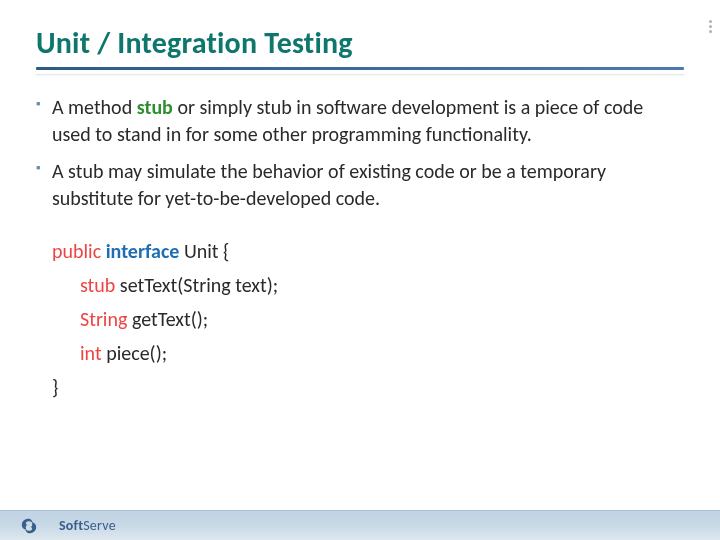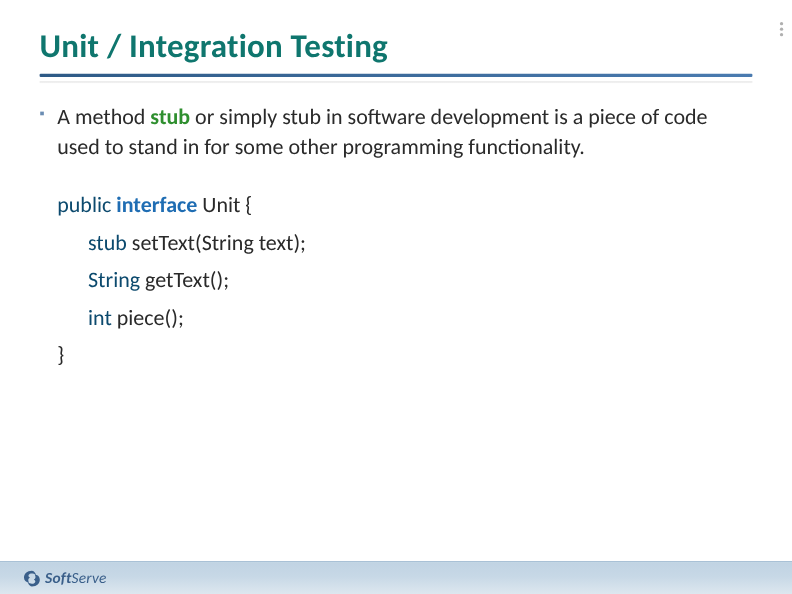--- a/index.html
+++ b/index.html
@@ -56,39 +56,38 @@
   .kw-stub { color: #2f8f2f; font-weight: 700; }
   .code-block {
     margin-top: 22px;
     padding-left: 16px;
     font-size: 20px;
     color: #2a2a2a;
     line-height: 1.7;
   }
   .code-line { white-space: pre; }
   .indent1 { padding-left: 28px; }
-  .kw-blue { color: #0c4a6e; }
+  .kw-blue { color: #ef4444; }
   .kw-blue-bold { color: #1f6db3; font-weight: 700; text-align: right; }
   .footer {
     position: absolute;
     bottom: 0;
     left: 0;
     width: 100%;
     height: 30px;
     background: linear-gradient(to top, #dde7ef 0%, #c7d8e6 55%, #c0d3e3 100%);
     border-top: 1px solid #a9c1d6;
     display: flex;
     align-items: center;
     padding-left: 20px;
   }
   .logo {
     display: flex;
     align-items: center;
-    gap: 3px;
-    font-style: italic;
+    gap: 21px;
   }
   .logo-swirl {
     width: 18px;
     height: 18px;
     position: relative;
   }
   .logo-swirl svg { display: block; }
   .logo-text {
     font-size: 14px;
     color: #3a5f8a;
@@ -122,20 +121,23 @@
   </div>
 
   <h1 class="title">Unit / Integration Testing</h1>
   <div class="title-rule"></div>
   <div class="title-shadow"></div>
 
   <div class="content">
     <div class="bullet">
       <span>A method </span><span class="kw-stub">stub</span><span> or simply stub in software development is a piece of code used to stand in for some other programming functionality.</span>
     </div>
+    <div class="bullet">
+      <span>A stub may simulate the behavior of existing code or be a temporary substitute for yet-to-be-developed code.</span>
+    </div>
 
     <div class="code-block">
       <div class="code-line"><span class="kw-blue">public</span> <span class="kw-blue-bold">interface</span><span> Unit {</span></div>
       <div class="code-line indent1"><span class="kw-blue">stub</span><span> setText(String text);</span></div>
       <div class="code-line indent1"><span class="kw-blue">String</span><span> getText();</span></div>
       <div class="code-line indent1"><span class="kw-blue">int</span><span> piece();</span></div>
       <div class="code-line"><span>}</span></div>
     </div>
   </div>
 

